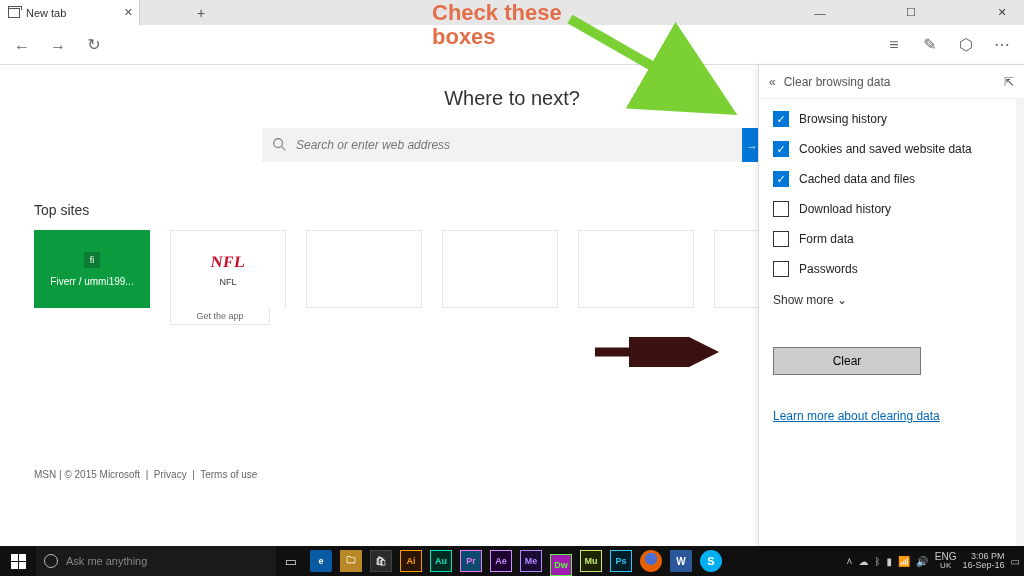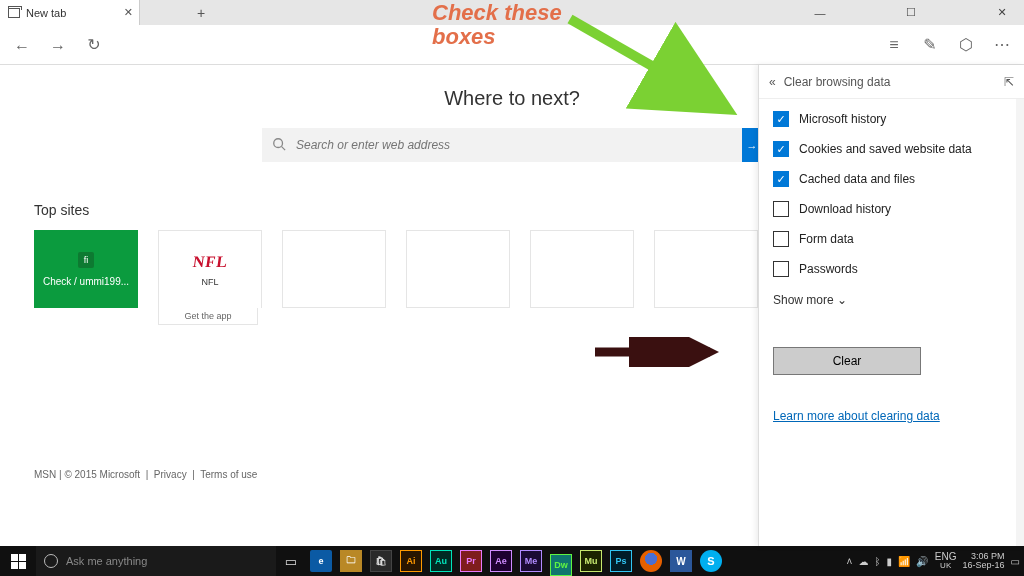--- a/index.html
+++ b/index.html
@@ -20,21 +20,21 @@
   .toolbar .flex { flex:1; }
   
   .content { position:relative; padding: 18px 34px; height: calc(100% - 65px); }
   .heading { text-align:center; font-size:20px; font-weight:400; color:#333; margin-top:4px; margin-bottom:18px;}
   .search { width:500px; height:34px; margin:0 auto; background:#f2f2f2; display:flex; align-items:center; position:relative;}
   .search .sicon { width:34px; text-align:center; color:#888; font-size:14px;}
   .search input { flex:1; background:transparent; border:none; outline:none; font-size:12px; color:#666;font-style:italic;}
   .search .go { width:20px; height:34px; background:#0078d7; position:absolute; right:0; top:0; display:flex; align-items:center; justify-content:center; color:#fff; font-size:11px;}
   .top-sites-label { margin-top:40px; font-size:14px; color:#333; }
   .tiles { display:flex; gap:20px; margin-top:12px;}
-  .tile { width:104px; height:78px; background:#fff; border:1px solid #e5e5e5; display:flex; flex-direction:column; align-items:center; justify-content:center; font-size:10px;}
+  .tile { width:116px; height:78px; background:#fff; border:1px solid #e5e5e5; display:flex; flex-direction:column; align-items:center; justify-content:center; font-size:10px;}
   .tile.green { background:#0b9b3e; border:none; color:#fff; display:flex; flex-direction:column; align-items:center; justify-content:center;}
   .tile.green .badge { width:16px; height:16px; background:#0d7a31; border-radius:2px; display:flex; align-items:center; justify-content:center; font-size:9px; margin-bottom:8px;}
   .tile.nfl { border-bottom:none; }
   .tile.nfl .nfl-logo { font-family: Georgia, serif; font-weight:bold; color:#c8102e; font-size:16px; letter-spacing:1px; transform:skewX(-8deg);}
   .tile.nfl .nfl-cap { font-size:9px; color:#333; margin-top:6px;}
   .nfl-get { width:100px; text-align:center; font-size:9px; color:#666; border:1px solid #e5e5e5; border-top:none; padding:3px 0;}
   .newslink { text-align:center; margin-top:78px; font-size:13px;}
   .newslink a { color:#0067b8; text-decoration:none;}
   .footer { position:absolute; bottom:66px; left:34px; font-size:10px; color:#666;}
   .footer a { color:#666; text-decoration:none;}
@@ -64,24 +64,24 @@
   .ticon { width:30px; height:30px; display:flex; align-items:center; justify-content:center; font-size:13px;}
   .tray { margin-left:auto; display:flex; align-items:center; gap:6px; padding-right:4px; font-size:10px; color:#ccc;}
   .tray .clock { text-align:right; line-height:1; font-size:9px;}
   .ic { width:22px; height:22px; display:flex; align-items:center; justify-content:center; font-size:9px; font-weight:bold;}
   .edge-ic{background:#0b5aa4;color:#fff;border-radius:2px;}
   .folder-ic{background:#b98826;color:#fff;}
   .store-ic{background:#2a2a2a;color:#ddd;border:1px solid #444;}
   .adobe{width:22px;height:22px;border:1px solid;display:flex;align-items:center;justify-content:center;font-size:9px;font-weight:bold;}
   .ai{border-color:#ff9a00;color:#ff9a00;background:#2a1600;}
   .au{border-color:#00e4bb;color:#00e4bb;background:#002a24;}
-  .pr{border-color:#e879f9;color:#e879f9;background:#7f1d1d;}
+  .pr{border-color:#e879f9;color:#e879f9;background:#0c4a6e;}
   .ae{border-color:#cf8bff;color:#cf8bff;background:#1d0030;}
   .me{border-color:#b18bff;color:#b18bff;background:#1a0b33;}
-  .dw{border-color:#5ff442;color:#5ff442;background:#0f766e;margin-top:8px;}
+  .dw{border-color:#5ff442;color:#5ff442;background:#a21caf;margin-top:8px;}
   .mu{border-color:#c7e86e;color:#c7e86e;background:#1c2400;}
   .ps{border-color:#31c5f4;color:#31c5f4;background:#001d2a;}
   .ff{width:22px;height:22px;background:radial-gradient(circle at 50% 40%,#4a6fd4 35%,#e66000 36%);border-radius:50%;}
   .word{width:22px;height:22px;background:#2b579a;color:#fff;display:flex;align-items:center;justify-content:center;font-size:10px;font-weight:bold;}
   .skype{width:22px;height:22px;background:#00aff0;border-radius:50%;color:#fff;display:flex;align-items:center;justify-content:center;font-size:11px;font-weight:bold;}
   .scrollbar{position:absolute;right:0;top:34px;bottom:0;width:8px;background:#f4f4f4;}
 </style>
 </head>
 <body>
 
@@ -121,21 +121,21 @@
           </svg>
       </div>
       <input placeholder="Search or enter web address" style="">
       <div class="go">→</div>
     </div>
 
     <div class="top-sites-label">Top sites</div>
     <div class="tiles">
       <div class="tile green">
         <div class="badge">fi</div>
-        <div>Check / ummi199...</div>
+        <div>Fiverr / ummi199...</div>
       </div>
       <div>
         <div class="tile nfl">
           <div class="nfl-logo">NFL</div>
           <div class="nfl-cap">NFL</div>
         </div>
         <div class="nfl-get">Get the app</div>
       </div>
       <div class="tile"></div>
       <div class="tile"></div>
@@ -154,21 +154,21 @@
     <div class="panel">
       <div class="panel-head">
         <span>«</span>
         <span>Clear browsing data</span>
         <span class="pin">⇱</span>
       </div>
       <div class="scrollbar"></div>
       <div class="panel-body">
         <div class="cb-row">
           <span class="cb checked">✓</span>
-          <span>Microsoft history</span>
+          <span>Browsing history</span>
         </div>
         <div class="cb-row">
           <span class="cb checked">✓</span>
           <span>Cookies and saved website data</span>
         </div>
         <div class="cb-row">
           <span class="cb checked">✓</span>
           <span>Cached data and files</span>
         </div>
         <div class="cb-row">
@@ -185,21 +185,21 @@
         </div>
         <div class="showmore">
           <span>Show more</span>
           <span> ⌄</span>
         </div>
         <div class="clearbtn">Clear</div>
         <a href="#" class="learn">Learn more about clearing data</a>
       </div>
     </div>
 
-    <div class="anno-text" style="left:432px; top:-64px;font-style:italic;">
+    <div class="anno-text" style="left:432px; top:-64px;">
       <span>Check these</span><br>
       <span>boxes</span>
     </div>
     <svg class="arrow-green" style="left:560px; top:-56px;" width="180" height="110">
       <defs>
           <marker id="ah1" markerWidth="10" markerHeight="10" refX="8" refY="5" orient="auto">
             <polygon points="0,0 10,5 0,10" fill="#7bd133"></polygon>
           </marker>
         </defs>
       <line x1="10" y1="10" x2="160" y2="96" stroke="#7bd133" stroke-width="10" marker-end="url(#ah1)"></line>

